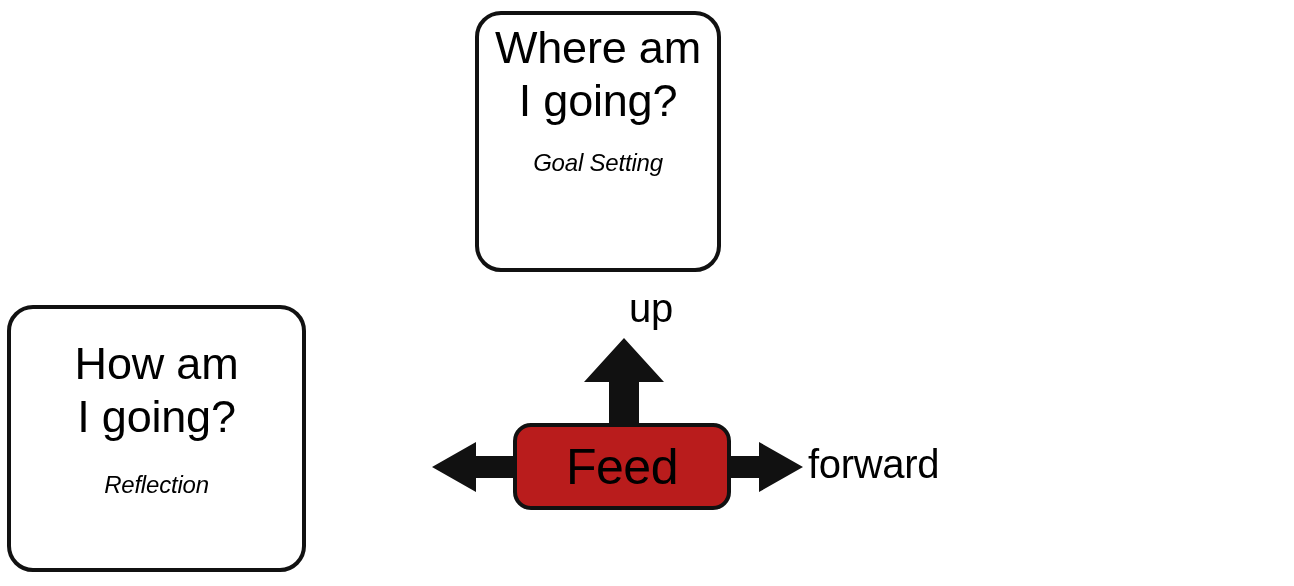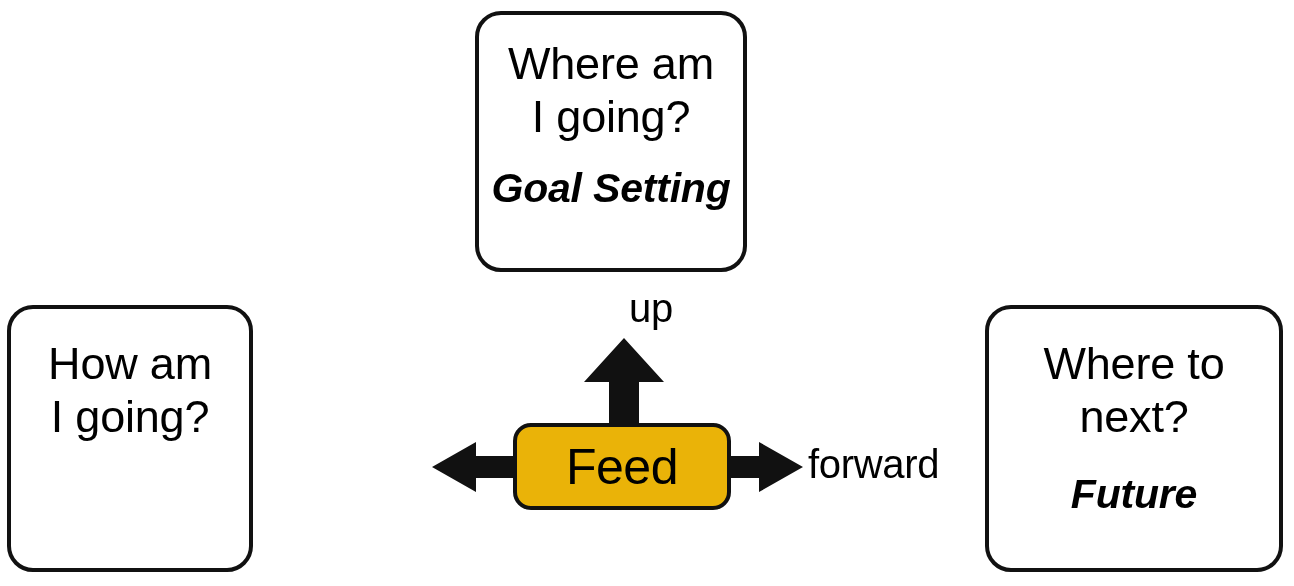--- a/index.html
+++ b/index.html
@@ -34,42 +34,42 @@
   }
   .qbox .qtitle {
     font-size: 45px;
     line-height: 1.18;
     font-weight: 400;
     text-align: center;
     letter-spacing: -0.2px;
     white-space: pre-line;
   }
   .qbox .qsub {
-    font-size: 41px;
+    font-size: 24px;
     font-style: italic;
-    font-weight: 700;
+    font-weight: 400;
     text-align: left;
     letter-spacing: -0.2px;
   }
 
   
   #box-top {
     left: 475px;
     top: 11px;
-    width: 272px;
+    width: 246px;
     height: 261px;
-    padding-top: 22px;
+    padding-top: 6px;
   }
   #box-top .qsub { margin-top: 22px; }
 
   
   #box-left {
     left: 7px;
     top: 305px;
-    width: 246px;
+    width: 299px;
     height: 267px;
     padding-top: 28px;
   }
   #box-left .qsub { margin-top: 28px; }
 
   
   #box-right {
     left: 985px;
     top: 305px;
     width: 298px;
@@ -79,21 +79,21 @@
   #box-right .qsub { margin-top: 28px; }
 
   
   #box-center {
     position: absolute;
     box-sizing: border-box;
     left: 513px;
     top: 423px;
     width: 218px;
     height: 87px;
-    background: #eab308;
+    background: #b91c1c;
     border: 4px solid #111111;
     border-radius: 18px;
     display: flex;
     align-items: center;
     justify-content: center;
     z-index: 5;
   }
   #box-center .ctext {
     font-size: 50px;
     line-height: 1;
@@ -142,27 +142,23 @@
 
   <div class="qbox" id="box-top">
     <div class="qtitle">Where am
 I going?</div>
     <div class="qsub">Goal Setting</div>
   </div>
 
   <div class="qbox" id="box-left">
     <div class="qtitle">How am
 I going?</div>
+    <div class="qsub">Reflection</div>
   </div>
 
-  <div class="qbox" id="box-right">
-    <div class="qtitle">Where to
-next?</div>
-    <div class="qsub">Future</div>
-  </div>
 
   <div id="box-center">
     <div class="ctext">Feed</div>
   </div>
 
   <svg class="arrow-svg" id="arrow-up-svg" width="88" height="92" viewBox="0 0 88 92">
     <polygon points="44,2 84,46 59,46 59,92 29,92 29,46 4,46" fill="#111111"></polygon>
   </svg>
 
   <svg class="arrow-svg" id="arrow-left-svg" width="90" height="54" viewBox="0 0 90 54">

